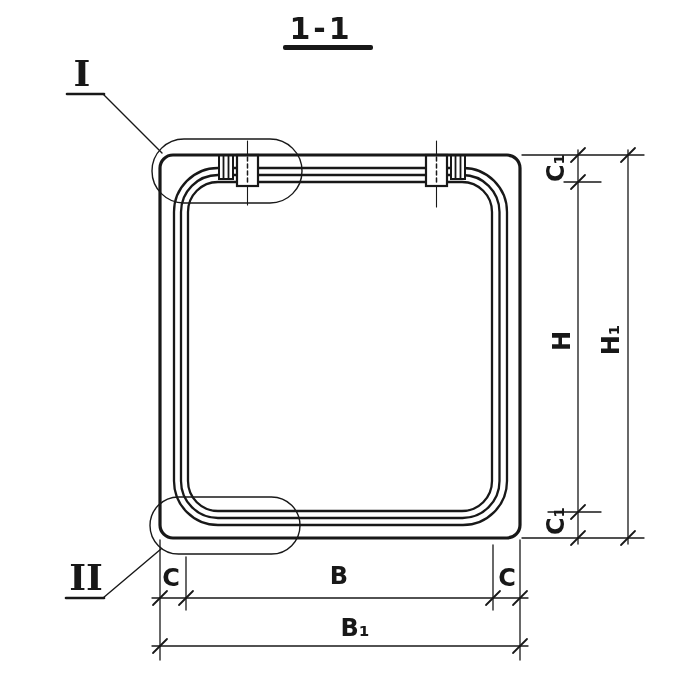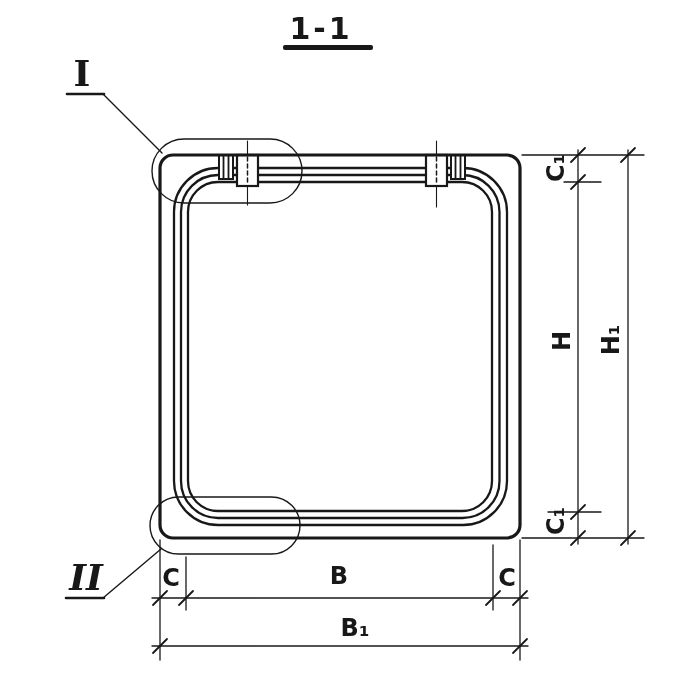--- a/index.html
+++ b/index.html
@@ -117,21 +117,21 @@
         <line x1="153" y1="653" x2="167" y2="639"></line>
         <line x1="513" y1="653" x2="527" y2="639"></line>
       </g>
     </g>
   </svg>
 
   <div class="lbl title" style="left:321px;top:29px;">1-1</div>
   <div class="title-underline"></div>
 
   <div class="lbl roman" style="left:82px;top:73px;">I</div>
-  <div class="lbl roman" style="left:86px;top:577px;font-style:italic;">II</div>
+  <div class="lbl roman" style="left:86px;top:577px;">II</div>
 
   <div class="lbl rot" style="left:556px;top:168px;">C₁</div>
   <div class="lbl rot" style="left:562px;top:341px;">H</div>
   <div class="lbl rot" style="left:611px;top:340px;">H₁</div>
   <div class="lbl rot" style="left:556px;top:521px;">C₁</div>
 
   <div class="lbl" style="left:171px;top:578px;">C</div>
   <div class="lbl" style="left:339px;top:576px;">B</div>
   <div class="lbl" style="left:507px;top:578px;">C</div>
   <div class="lbl" style="left:355px;top:628px;">B₁</div>

